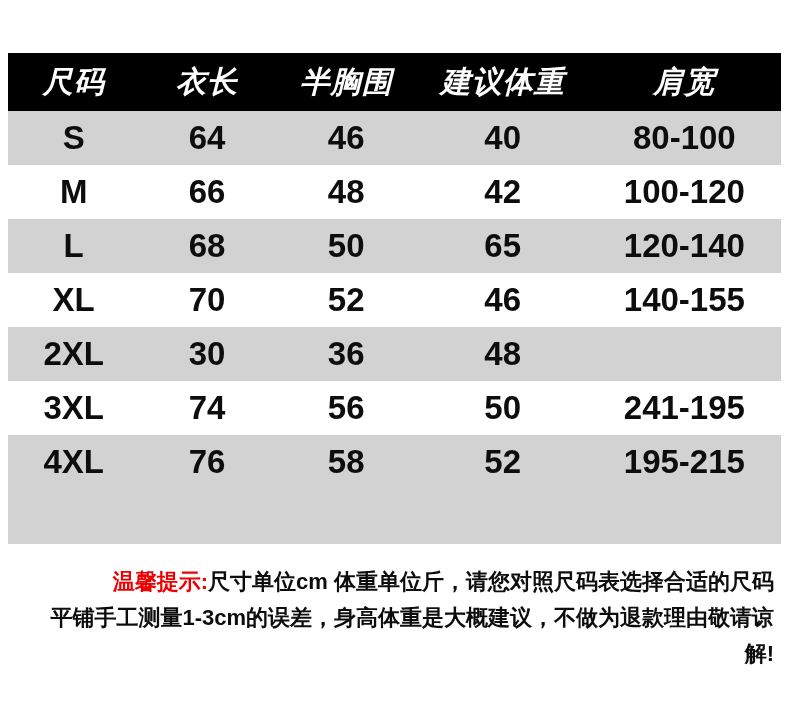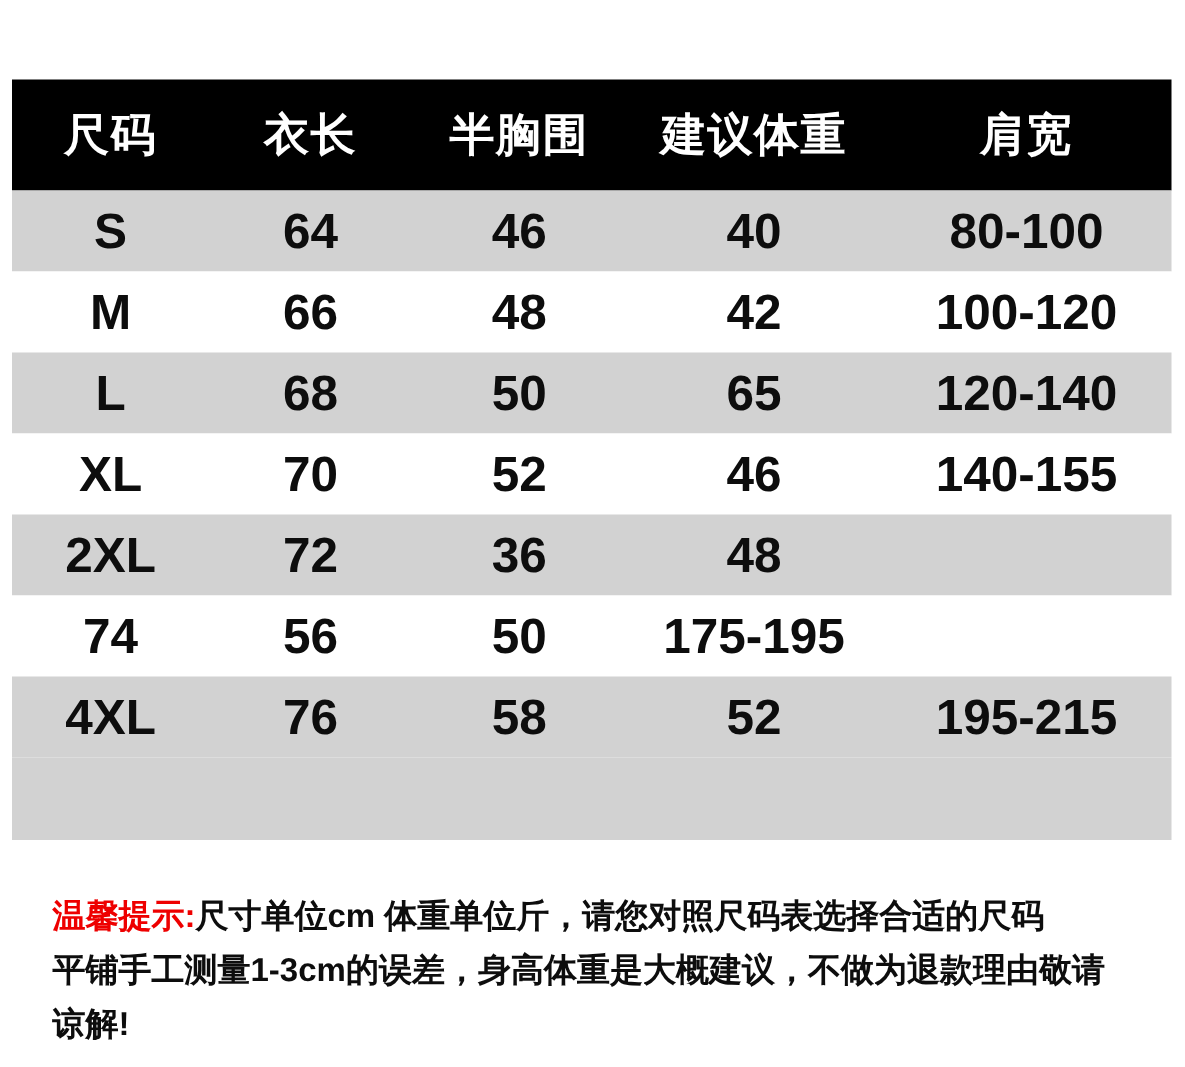--- a/index.html
+++ b/index.html
@@ -22,22 +22,23 @@
     overflow: hidden;
   }
   .size-table {
     margin: 53px 9px 0 8px; 
     width: 773px;
   }
   .thead {
     display: grid;
     grid-template-columns: 17% 17.5% 18.5% 22% 25%;
     align-items: center;
-    height: 74px;
+    height: 58px;
     background: var(--header-bg);
+    font-style: italic;
   }
   .th {
     text-align: center;
     color: #ffffff;
     font-size: 30px;
     font-weight: 700;
     letter-spacing: 1px;
   }
   .trow {
     display: grid;
@@ -54,23 +55,24 @@
     color: var(--text-color);
     font-size: 33px;
     font-weight: 700;
     font-stretch: condensed;
   }
   .empty-bar {
     height: 55px;
     background: var(--row-alt-bg);
   }
   .notes {
-    margin-top: 33px;
+    margin-top: 20px;
     padding-left: 35px;
-    padding-right: 36px;
+    padding-right: 16px;
+    text-align: right;
   }
   .note-line {
     font-size: 22px;
     font-weight: 700;
     color: var(--text-color);
     line-height: 36px;
   }
   .note-highlight {
     color: var(--highlight-red);
   }
@@ -117,30 +119,31 @@
     <div class="trow">
       <div class="td">XL</div>
       <div class="td">70</div>
       <div class="td">52</div>
       <div class="td">46</div>
       <div class="td">140-155</div>
     </div>
 
     <div class="trow">
       <div class="td">2XL</div>
-      <div class="td">72</div>
+      <div class="td">30</div>
       <div class="td">36</div>
       <div class="td">48</div>
     </div>
 
     <div class="trow">
+      <div class="td">3XL</div>
       <div class="td">74</div>
       <div class="td">56</div>
       <div class="td">50</div>
-      <div class="td">175-195</div>
+      <div class="td">241-195</div>
     </div>
 
     <div class="trow">
       <div class="td">4XL</div>
       <div class="td">76</div>
       <div class="td">58</div>
       <div class="td">52</div>
       <div class="td">195-215</div>
     </div>
 

